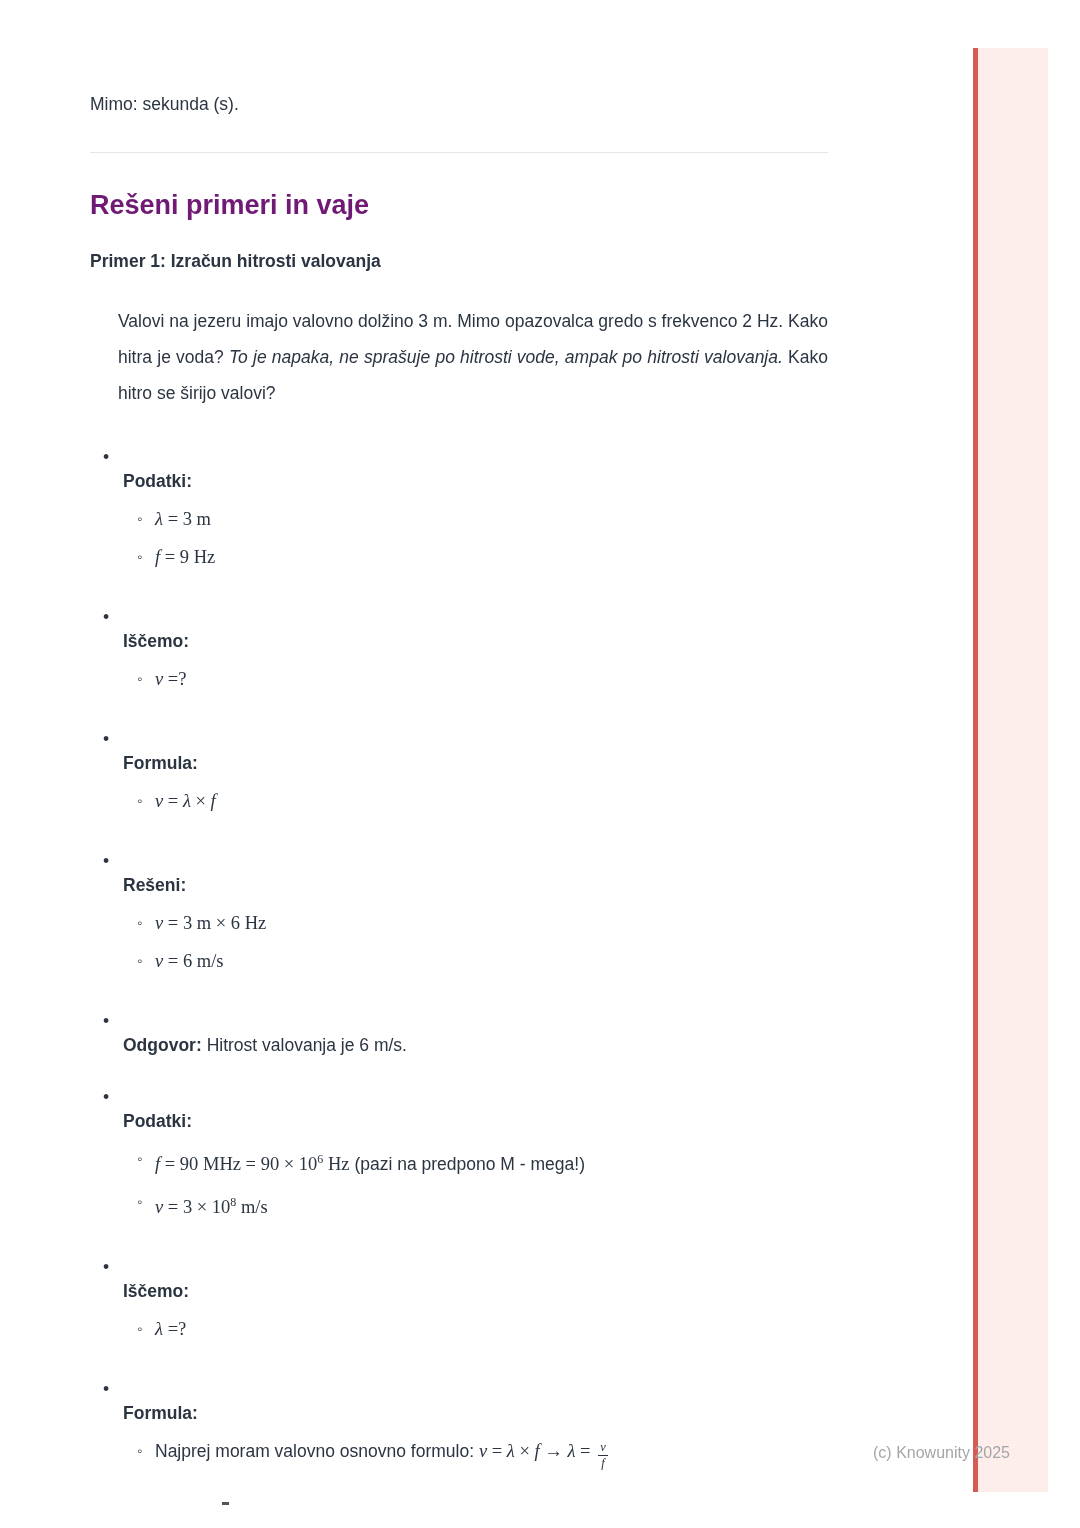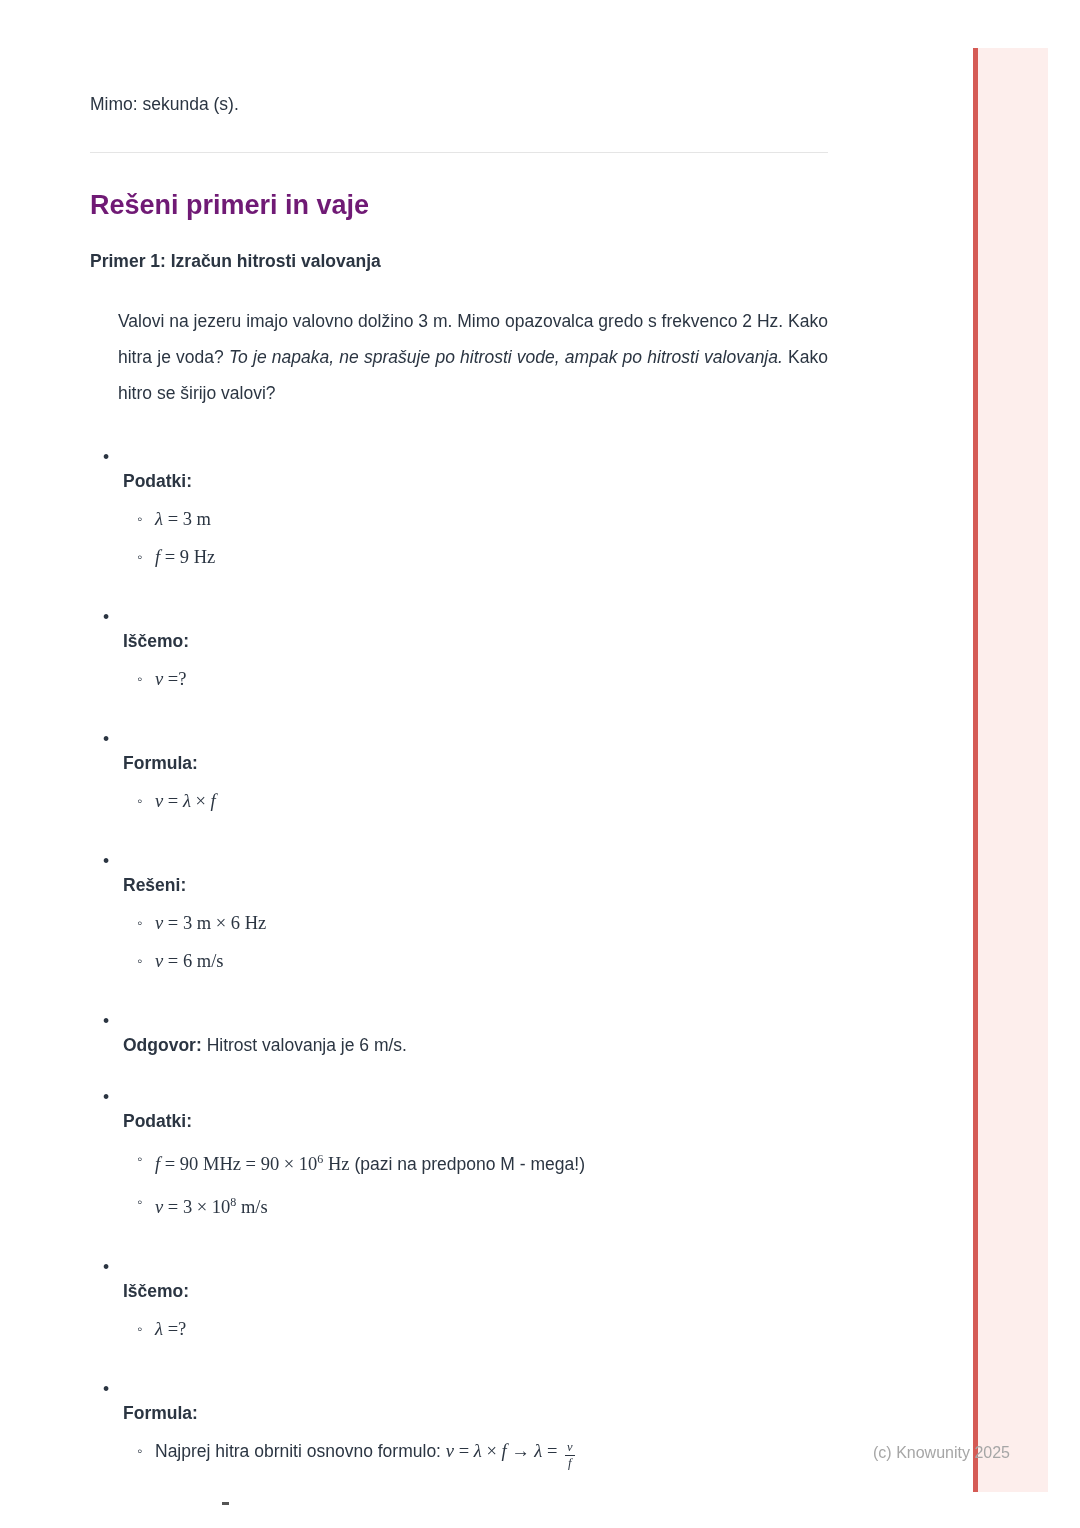--- a/index.html
+++ b/index.html
@@ -205,21 +205,21 @@
     </li>
 
     <li class="l1">
       <span class="m1">•</span>
       <div class="l1-body">
         <span class="bold">Formula:</span>
         <ul class="sub">
           <li class="l2">
             <span class="m2">◦</span>
             <span class="l2-text">
-              <span>Najprej hitra obrniti osnovno formulo:</span>
+              <span>Najprej moram valovno osnovno formulo:</span>
               <span class="math">
                 <span class="var">v</span>
                 <span>=</span>
                 <span class="var">λ</span>
                 <span>×</span>
                 <span class="var">f</span>
                 <span>→</span>
                 <span class="var">λ</span>
                 <span>=</span>
                 <span class="frac"><span class="num">v</span><span class="den">f</span></span>

